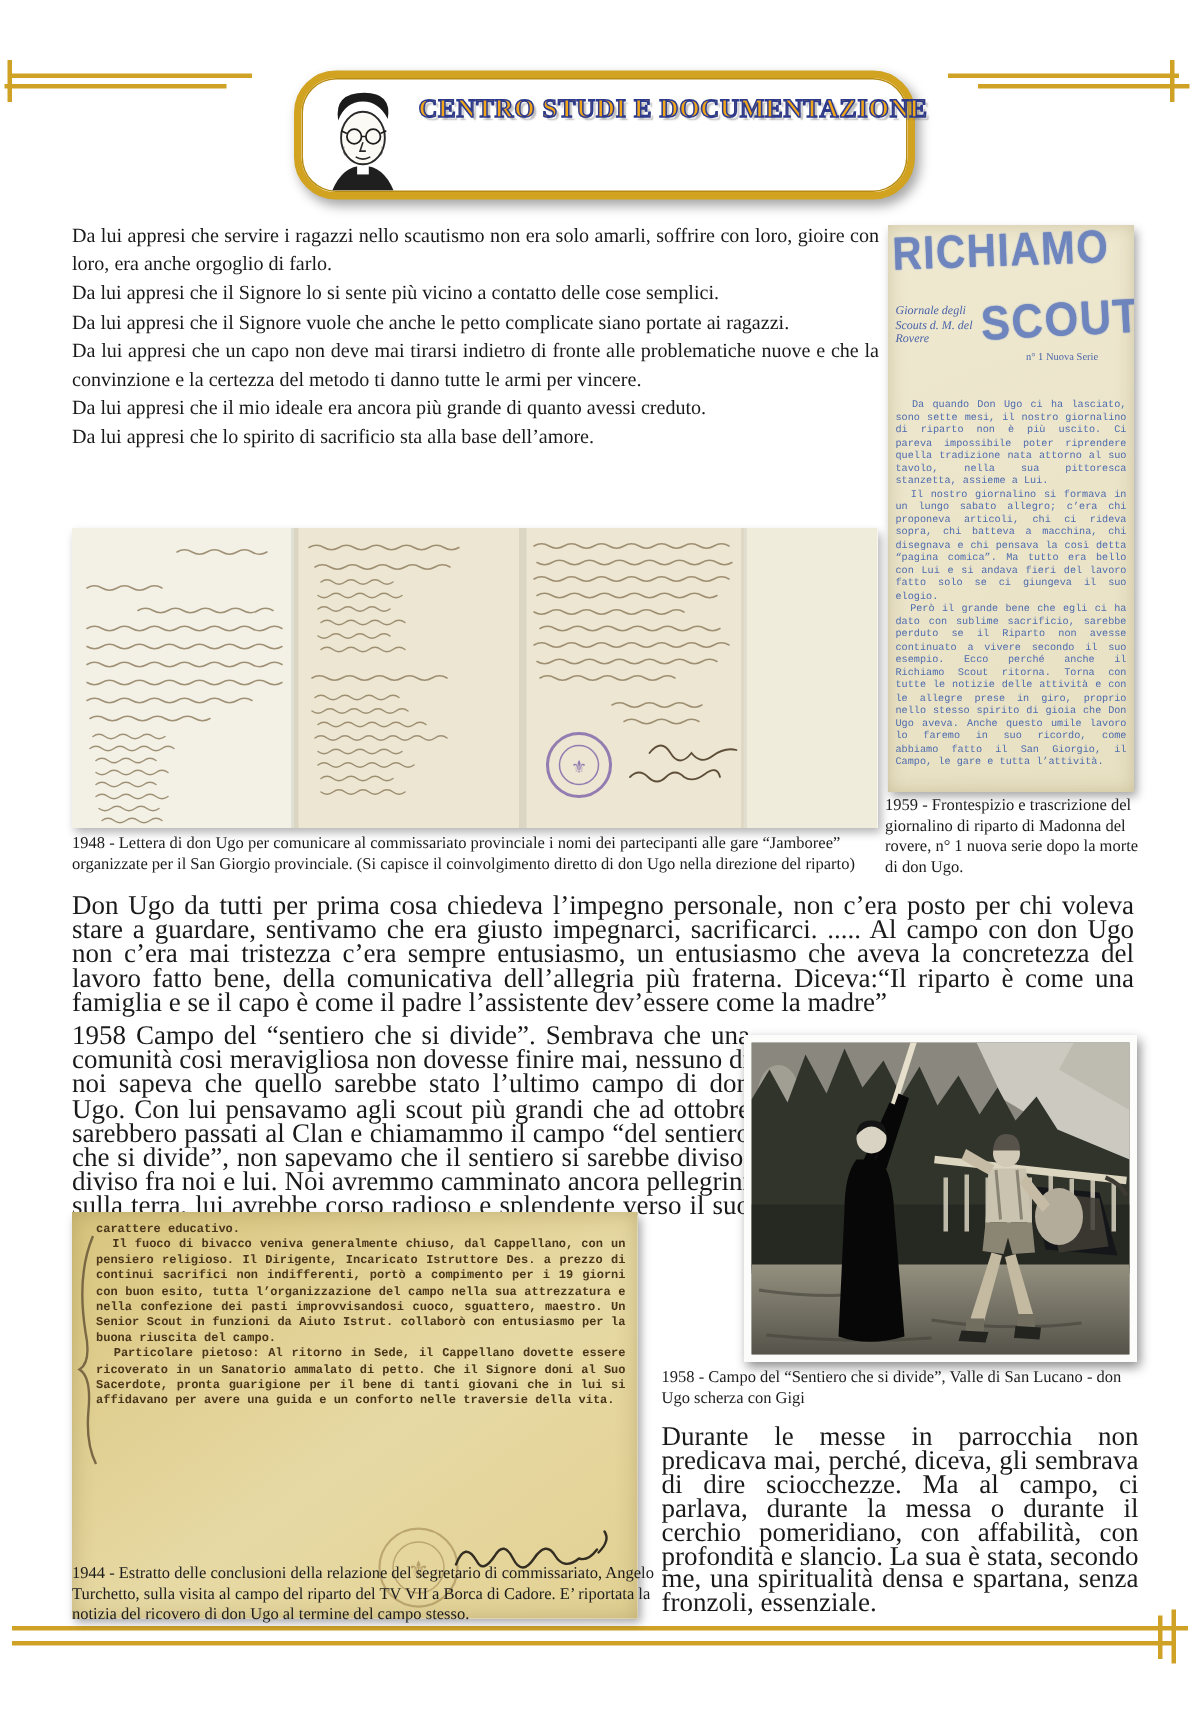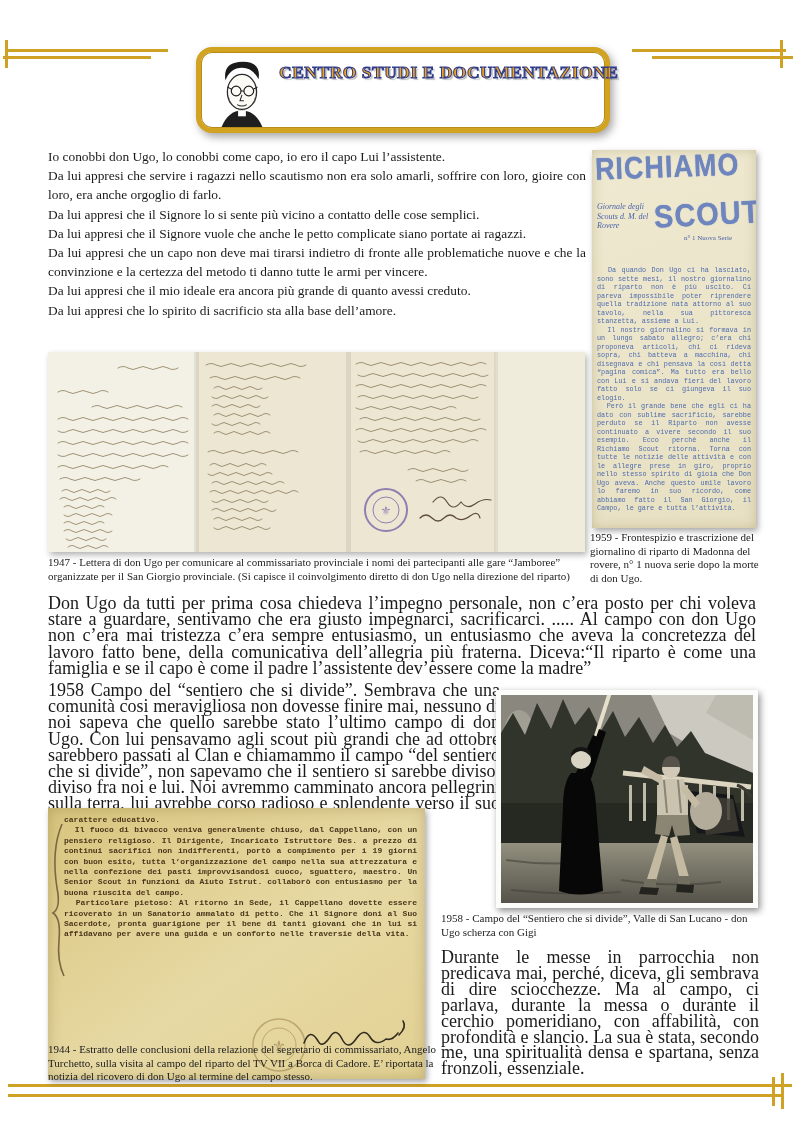--- a/index.html
+++ b/index.html
@@ -4,21 +4,21 @@
 <style>
   html,body{margin:0;padding:0;}
   body{width:800px;height:1142px;position:relative;background:#ffffff;overflow:hidden;
        font-family:"Liberation Serif", serif;color:#1a1a1a;}
   .abs{position:absolute;}
   
   .h-rule{position:absolute;height:3px;background:#CFA226;}
   .v-rule{position:absolute;width:2.5px;background:#CFA226;}
   
   .header-box{position:absolute;left:196px;top:47px;width:404px;height:76px;
-      border:5px solid #D2A221;border-radius:16px;background:#fff;
+      border:5px solid #D2A221;border-radius:28px;background:#fff;
       box-shadow:3px 4px 8px rgba(0,0,0,.35), inset 0 0 0 1px #b88c12;}
   .title{position:absolute;left:78px;right:6px;text-align:center;font-weight:bold;
       font-family:"Liberation Serif",serif;font-size:17.5px;letter-spacing:.5px;
       color:#F2A71B;-webkit-text-stroke:1px #2D3A8C;
       text-shadow:2px 2px 1px rgba(110,110,110,.45);white-space:nowrap;}
   .title1{top:10px;} .title2{top:42px;}
   
   .btext{font-size:18px;line-height:16.2px;text-align:justify;}
   .intro p{margin:0;font-size:13.4px;line-height:19.2px;text-align:justify;}
   .caption{font-size:11px;line-height:13.5px;color:#1c1c1c;text-align:left;}
@@ -75,21 +75,20 @@
       <path d="M33,41 l-2,6 l4,0 M28,51 q5,3 10,0" stroke="#2a2a2a" stroke-width="1.1" fill="none"></path>
       <path d="M20,44 q-1,4 1,6 M46,44 q1,4 -1,6" stroke="#444" stroke-width=".8" fill="none" opacity=".6"></path>
       <path d="M12,74 Q19,57 33,57 Q47,57 54,74 Z" fill="#1f1f1f"></path>
       <rect x="29" y="57" width="8" height="6" fill="#ffffff"></rect>
     </svg>
   </div>
   <div class="title title1">CENTRO STUDI E DOCUMENTAZIONE</div>
 </div>
 
 <div class="abs intro" style="left:48px;top:147px;width:538px;">
-  <p>Io conobbi don Ugo, lo conobbi come capo, io ero il capo Lui l’assistente.</p>
   <p>Da lui appresi che servire i ragazzi nello scautismo non era solo amarli, soffrire con loro, gioire con loro, era anche orgoglio di farlo.</p>
   <p>Da lui appresi che il Signore lo si sente più vicino a contatto delle cose semplici.</p>
   <p>Da lui appresi che il Signore vuole che anche le petto complicate siano portate ai ragazzi.</p>
   <p>Da lui appresi che un capo non deve mai tirarsi indietro di fronte alle problematiche nuove e che la convinzione e la certezza del metodo ti danno tutte le armi per vincere.</p>
   <p>Da lui appresi che il mio ideale era ancora più grande di quanto avessi creduto.</p>
   <p>Da lui appresi che lo spirito di sacrificio sta alla base dell’amore.</p>
 </div>
 
 <div class="abs richiamo">
   <div class="masthead mast1">RICHIAMO</div>
@@ -161,21 +160,21 @@
       <path d="M385,150 q8,-10 14,0 t14,0 q6,8 14,2 t16,-4"></path>
       <path d="M372,166 q6,-6 12,0 t12,0 t12,0 q6,4 14,-2 q8,-6 10,2"></path>
     </g>
     <g opacity=".78">
       <circle cx="338" cy="158" r="21" fill="none" stroke="#7b5fa8" stroke-width="2"></circle>
       <circle cx="338" cy="158" r="13" fill="none" stroke="#7b5fa8" stroke-width="1"></circle>
       <text x="338" y="163" text-anchor="middle" font-size="12" fill="#7b5fa8">⚜</text>
     </g>
   </svg>
 </div>
-<div class="abs caption" style="left:48px;top:556px;width:537px;">1947 - Lettera di don Ugo per comunicare al commissariato provinciale i nomi dei partecipanti alle gare “Jamboree” organizzate per il San Giorgio provinciale. (Si capisce il coinvolgimento diretto di don Ugo nella direzione del riparto)</div>
+<div class="abs caption" style="left:48px;top:556px;width:537px;">1948 - Lettera di don Ugo per comunicare al commissariato provinciale i nomi dei partecipanti alle gare “Jamboree” organizzate per il San Giorgio provinciale. (Si capisce il coinvolgimento diretto di don Ugo nella direzione del riparto)</div>
 
 <div class="abs btext" style="left:48px;top:595px;width:708px;">Don Ugo da tutti per prima cosa chiedeva l’impegno personale, non c’era posto per chi voleva stare a guardare, sentivamo che era giusto impegnarci, sacrificarci. ..... Al campo con don Ugo non c’era mai tristezza c’era sempre entusiasmo, un entusiasmo che aveva la concretezza del lavoro fatto bene, della comunicativa dell’allegria più fraterna. Diceva:“Il riparto è come una famiglia e se il capo è come il padre l’assistente dev’essere come la madre”</div>
 
 <div class="abs btext" style="left:48px;top:682px;width:452px;">1958 Campo del “sentiero che si divide”. Sembrava che una comunità cosi meravigliosa non dovesse finire mai, nessuno di noi sapeva che quello sarebbe stato l’ultimo campo di don Ugo. Con lui pensavamo agli scout più grandi che ad ottobre sarebbero passati al Clan e chiamammo il campo “del sentiero che si divide”, non sapevamo che il sentiero si sarebbe diviso, diviso fra noi e lui. Noi avremmo camminato ancora pellegrini sulla terra, lui avrebbe corso radioso e splendente verso il suo Signore.</div>
 
 <div class="abs photo">
   <svg width="252" height="208" viewBox="0 0 252 208">
     <rect width="252" height="208" fill="#8a887e"></rect>
     <path d="M150,0 L252,0 L252,78 L205,60 L168,38 Z" fill="#cbc9c0"></path>
     <path d="M215,0 L252,0 L252,45 L205,18 Z" fill="#b8b5ab" opacity=".7"></path>

